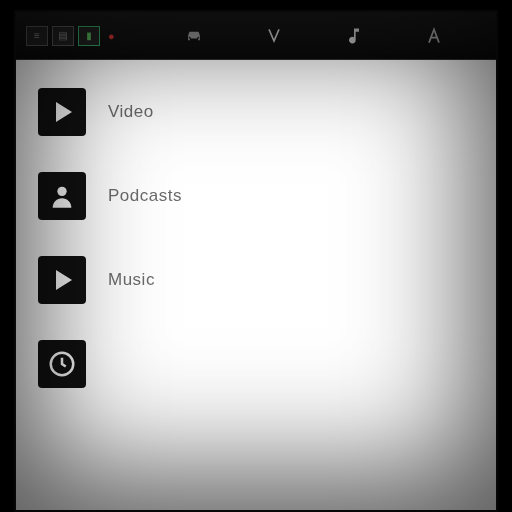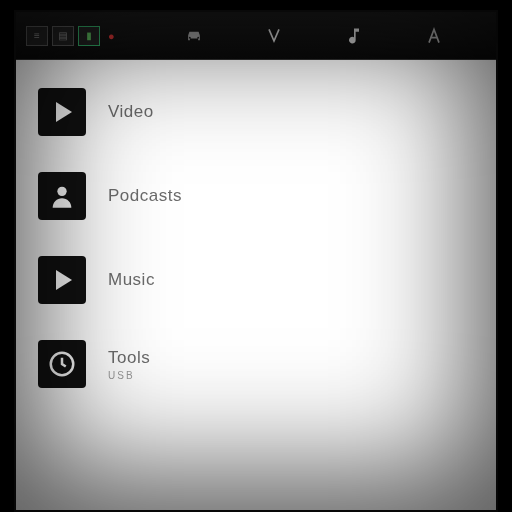--- a/index.html
+++ b/index.html
@@ -193,22 +193,18 @@
       </div>
     </div>
 
     <div class="list-item">
       <div class="item-icon">
         <svg width="30" height="30" viewBox="0 0 24 24" fill="none" stroke="#fff" stroke-width="2">
             <circle cx="12" cy="12" r="9"></circle>
             <path d="M12 7v5l3 2"></path>
           </svg>
       </div>
-      <div class="item-labels">
-        <span class="item-label">Tools</span>
-        <span class="item-sublabel">USB</span>
-      </div>
     </div>
 
   </div>
 </div>
 
 <div class="vignette"></div>
 
 </body></html>

